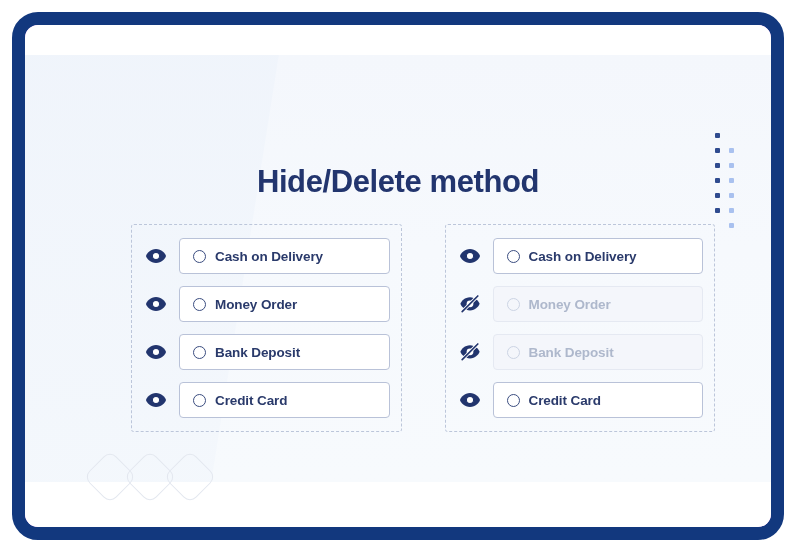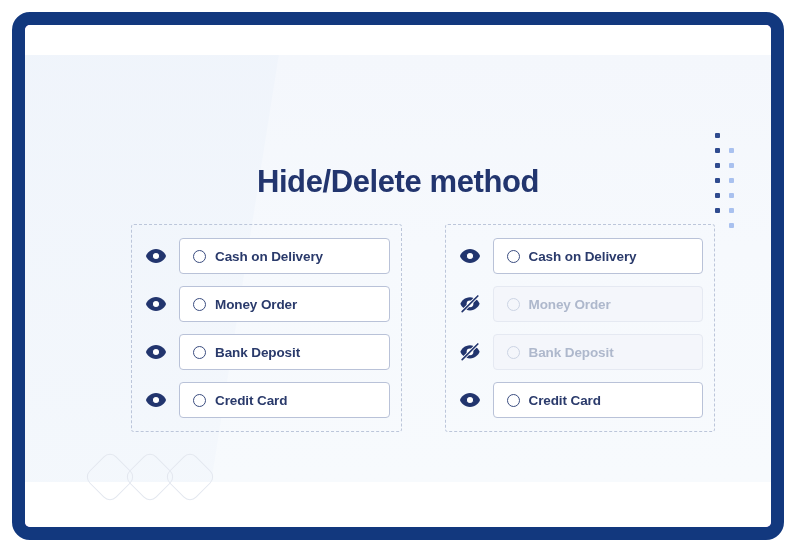--- a/index.html
+++ b/index.html
@@ -17,21 +17,21 @@
 
   
   #frame {
     position: absolute;
     left: 12px;
     top: 12px;
     width: 772px;
     height: 528px;
     box-sizing: border-box;
     border: 13px solid #12387e;
-    border-radius: 18px;
+    border-radius: 26px;
     background: #f0abfc;
     overflow: hidden;
   }
   #frame::after{
     
     content:"";
     position:absolute;
     left:-13px; top:-13px; right:-13px; bottom:-13px;
     border-radius:34px;
     box-shadow: 0 0 6px 2px rgba(18,56,126,.35);

